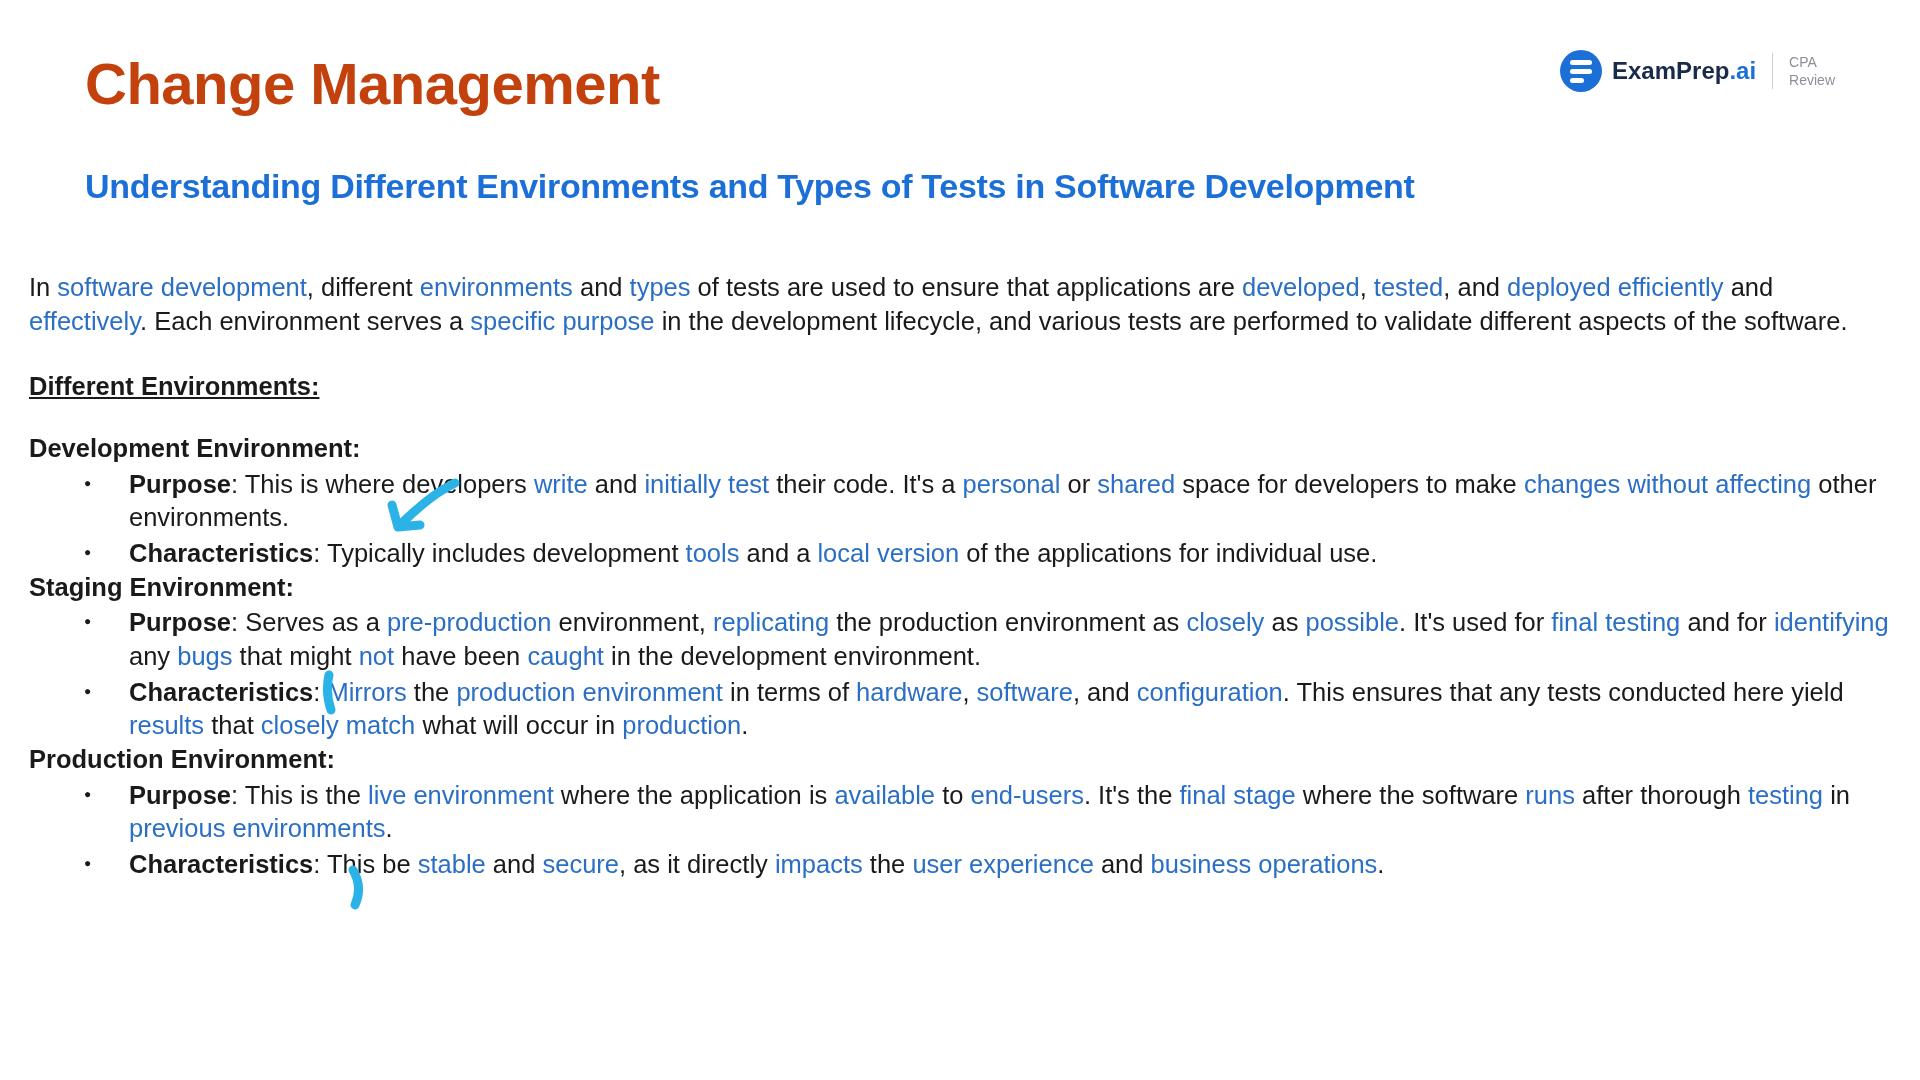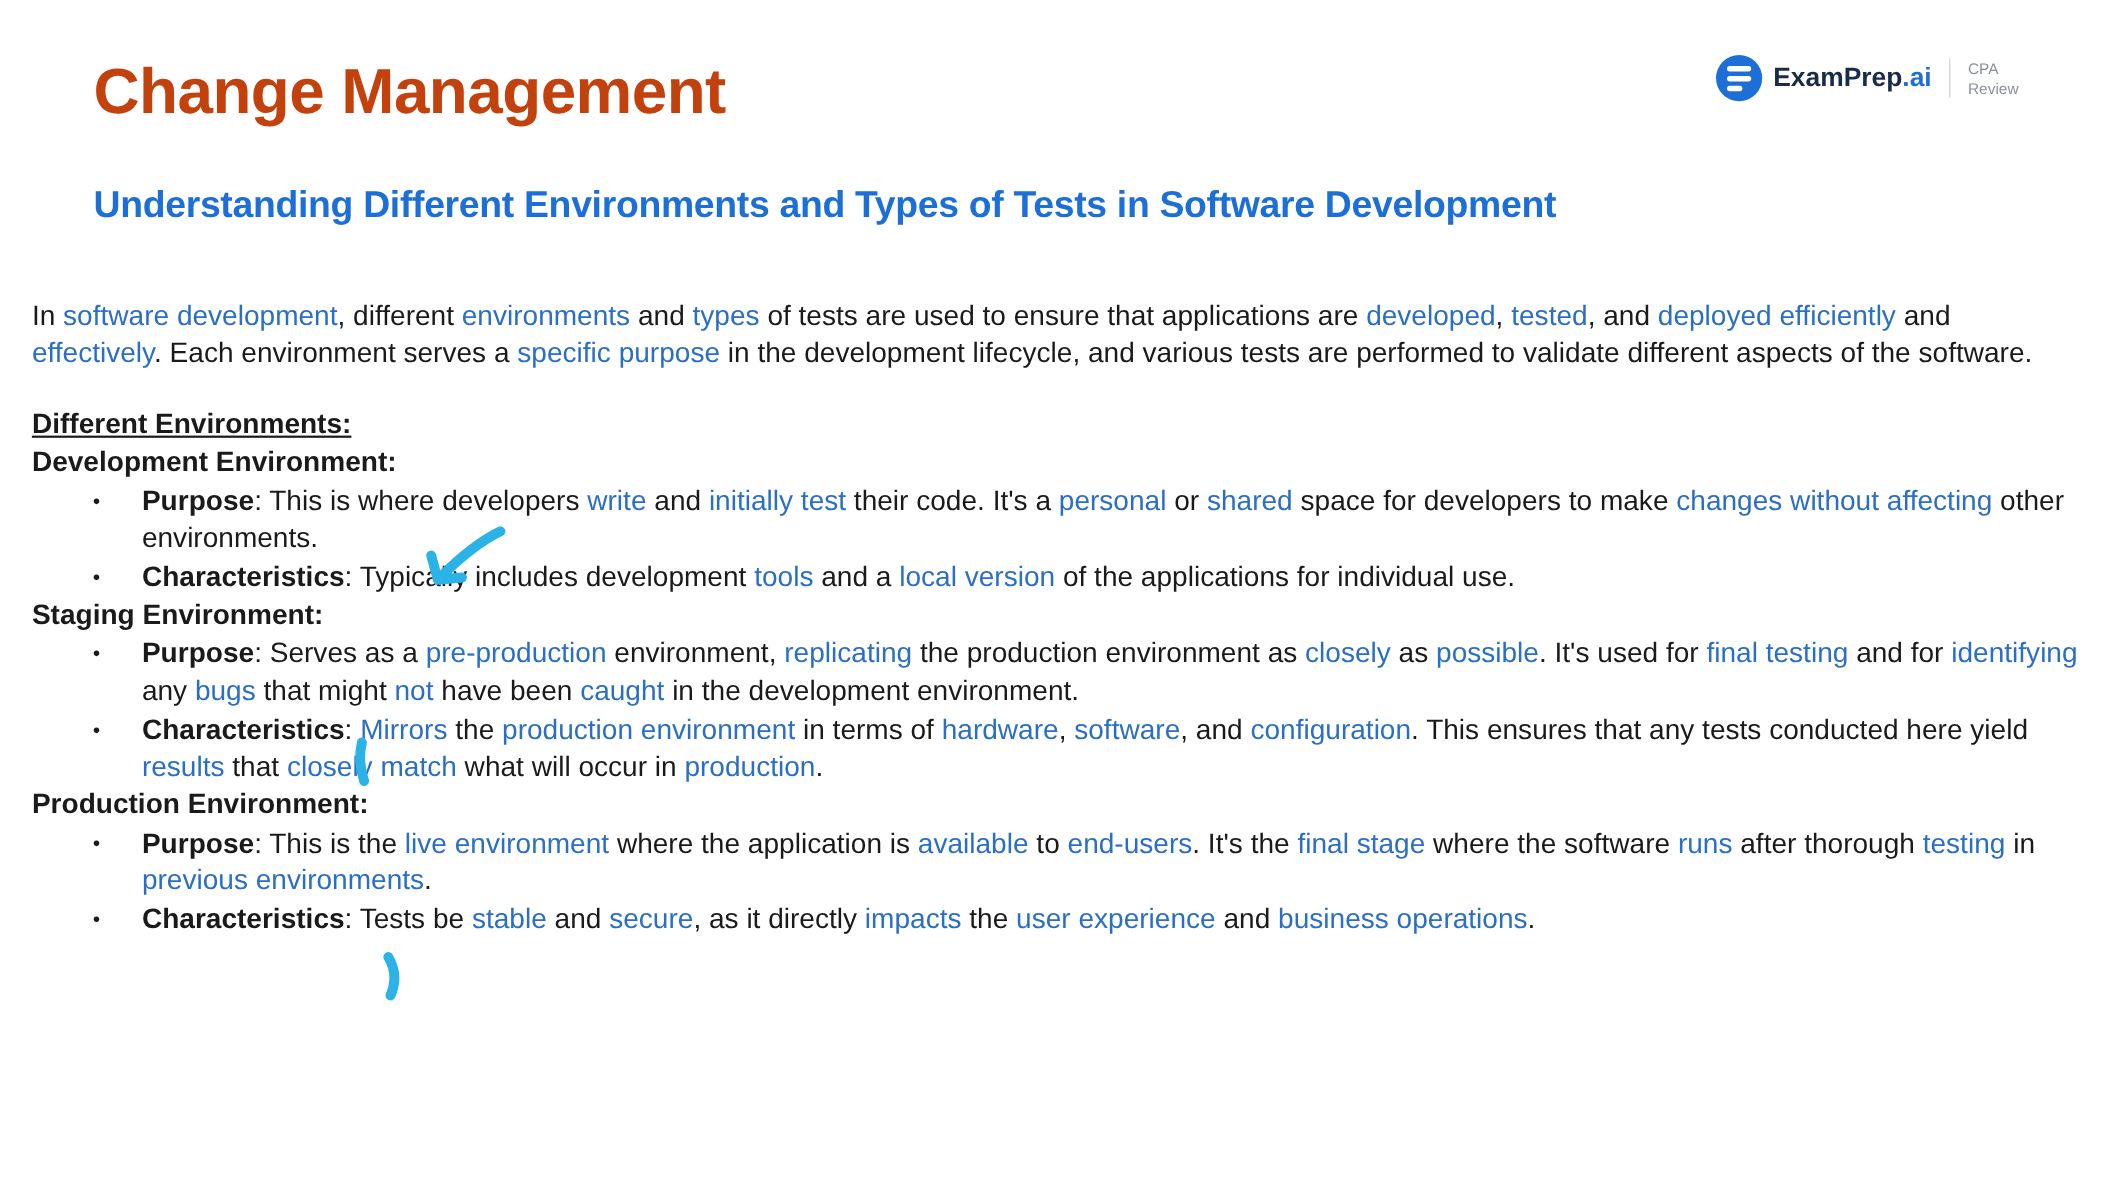--- a/index.html
+++ b/index.html
@@ -87,20 +87,21 @@
       font-weight: 400;
     }
     .hl {
       color: #2a6fc5;
       margin-top: 43px;
     }
     .section-heading {
       font-weight: 700;
       text-decoration: underline;
       margin-top: 32px;
+      margin-bottom: 28px;
       color: #1a1a1a;
     }
     .env-title {
       font-weight: 700;
     }
     .env-title.first {
       margin-top: 0;
     }
     ul {
       list-style: none;
@@ -196,21 +197,21 @@
       <span class="b">Characteristics</span><span>: </span><span class="hl">Mirrors</span><span> the </span><span class="hl">production environment</span><span> in terms of </span><span class="hl">hardware</span><span>, </span><span class="hl">software</span><span>, and </span><span class="hl">configuration</span><span>. This ensures that any tests conducted here yield </span><span class="hl">results</span><span> that </span><span class="hl">closely match</span><span> what will occur in </span><span class="hl">production</span><span>.</span>
     </li>
   </ul>
 
   <div class="env-title"><span>Production Environment</span>:</div>
   <ul>
     <li>
       <span class="b">Purpose</span><span>: This is the </span><span class="hl">live environment</span><span> where the application is </span><span class="hl">available</span><span> to </span><span class="hl">end-users</span><span>. It's the </span><span class="hl">final stage</span><span> where the software </span><span class="hl">runs</span><span> after thorough </span><span class="hl">testing</span><span> in </span><span class="hl">previous environments</span><span>.</span>
     </li>
     <li>
-      <span class="b">Characteristics</span><span>: Tests be </span><span class="hl">stable</span><span> and </span><span class="hl">secure</span><span>, as it directly </span><span class="hl">impacts</span><span> the </span><span class="hl">user experience</span><span> and </span><span class="hl">business operations</span><span>.</span>
+      <span class="b">Characteristics</span><span>: This be </span><span class="hl">stable</span><span> and </span><span class="hl">secure</span><span>, as it directly </span><span class="hl">impacts</span><span> the </span><span class="hl">user experience</span><span> and </span><span class="hl">business operations</span><span>.</span>
     </li>
   </ul>
 
 </div>
 
 <svg class="annotation arrow-anno" viewBox="0 0 90 70">
   <path d="M 75 8 Q 50 20 20 50" stroke="#2bb3e8" stroke-width="9" fill="none" stroke-linecap="round"></path>
   <path d="M 12 30 L 18 52 L 40 50" stroke="#2bb3e8" stroke-width="9" fill="none" stroke-linecap="round" stroke-linejoin="round"></path>
 </svg>
 

